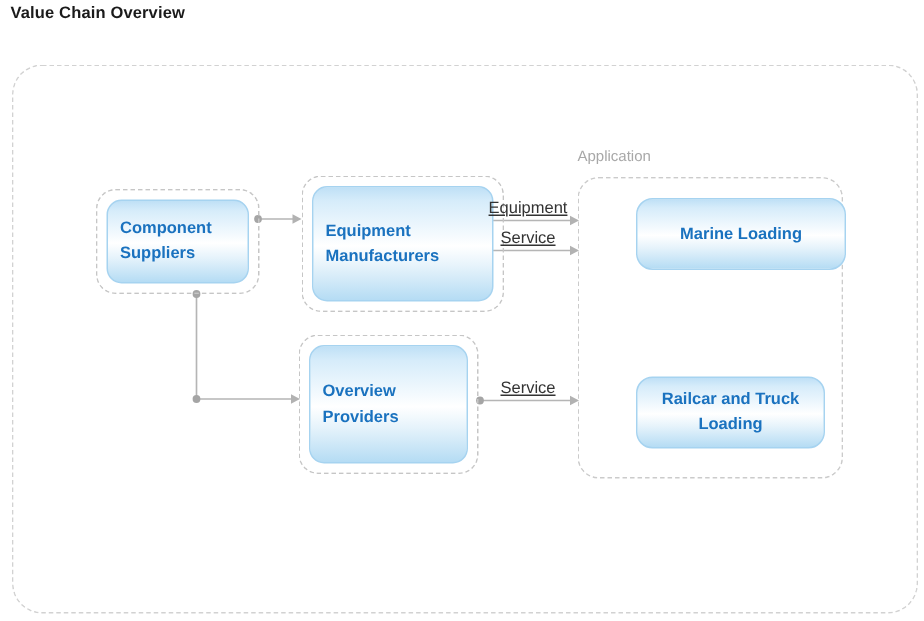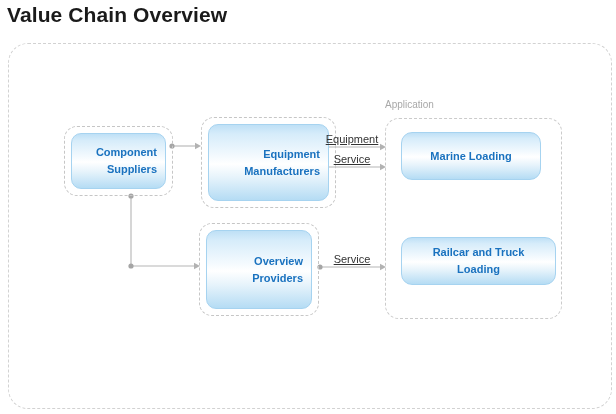--- a/index.html
+++ b/index.html
@@ -3,41 +3,41 @@
 <meta charset="utf-8">
 <style>
   * { margin: 0; padding: 0; box-sizing: border-box; }
   html, body { width: 616px; height: 414px; background: #ffffff; overflow: hidden; }
   body { font-family: "Liberation Sans", sans-serif; }
 
   .stage { position: relative; width: 616px; height: 414px; background: #ffffff; }
 
   .title {
     position: absolute; left: 7px; top: 3px;
-    font-size: 21px; font-weight: 700; color: #1a1a1a;
+    font-size: 11px; font-weight: 700; color: #1a1a1a;
     letter-spacing: 0.1px;
   }
 
   .outer-frame {
     position: absolute; left: 8px; top: 43px; width: 604px; height: 366px;
     border: 1px dashed #d2d2d2; border-radius: 20px;
   }
 
   .wires { position: absolute; left: 0; top: 0; }
 
   .node-wrap {
     position: absolute;
     border: 1px dashed #c6c6c6; border-radius: 13px;
   }
   .node-core {
     position: absolute; inset: 6px;
     border: 1px solid #a6d3f0; border-radius: 10px;
     background: linear-gradient(180deg, #bfe0f6 0%, #d6ecfa 12%, #f4fafe 42%, #ffffff 52%, #e6f3fb 70%, #b5dcf4 100%);
     display: flex; align-items: center; justify-content: center;
-    text-align: right;
+    text-align: left;
   }
   .node-label {
     font-size: 11px; font-weight: 700; color: #1a72bf; line-height: 17px;
     padding: 0 8px;
   }
 
   .group-label {
     position: absolute; 
     font-size: 10px; color: #a8a8a8;
   }
@@ -45,20 +45,21 @@
     position: absolute;
     border: 1px dashed #cbcbcb; border-radius: 14px;
   }
 
   .app-node {
     position: absolute;
     border: 1px solid #a6d3f0; border-radius: 11px;
     background: linear-gradient(180deg, #bfe0f6 0%, #d6ecfa 12%, #f4fafe 42%, #ffffff 52%, #e6f3fb 70%, #b5dcf4 100%);
     display: flex; align-items: center; justify-content: center;
     text-align: center;
+    margin-left: 23px;
   }
   .app-node .node-label { padding: 0 10px; }
 
   .wire-label {
     position: absolute; transform: translateX(-50%);
     font-size: 11px; color: #333333; white-space: nowrap; text-decoration: underline;
   }
 </style>
 </head>
 <body>
@@ -113,21 +114,21 @@
   </div>
 
   <div class="group-label" style="left:385px; top:99px; width:177px">Application</div>
   <div class="group-frame" style="left:385px; top:118px; width:177px; height:201px"></div>
 
   <div class="app-node" style="left:401px; top:132px; width:140px; height:48px">
     <span class="node-label">Marine Loading</span>
   </div>
 
 
-  <div class="app-node" style="left:401px; top:237px; width:155px; height:48px">
+  <div class="app-node" style="left:401px; top:251px; width:126px; height:48px">
     <span class="node-label">Railcar and Truck Loading</span>
   </div>
 
   <div class="wire-label" style="left:352px; top:133px">Equipment</div>
   <div class="wire-label" style="left:352px; top:153px">Service</div>
   <div class="wire-label" style="left:352px; top:253px">Service</div>
 
 </div>
 
 </body></html>

